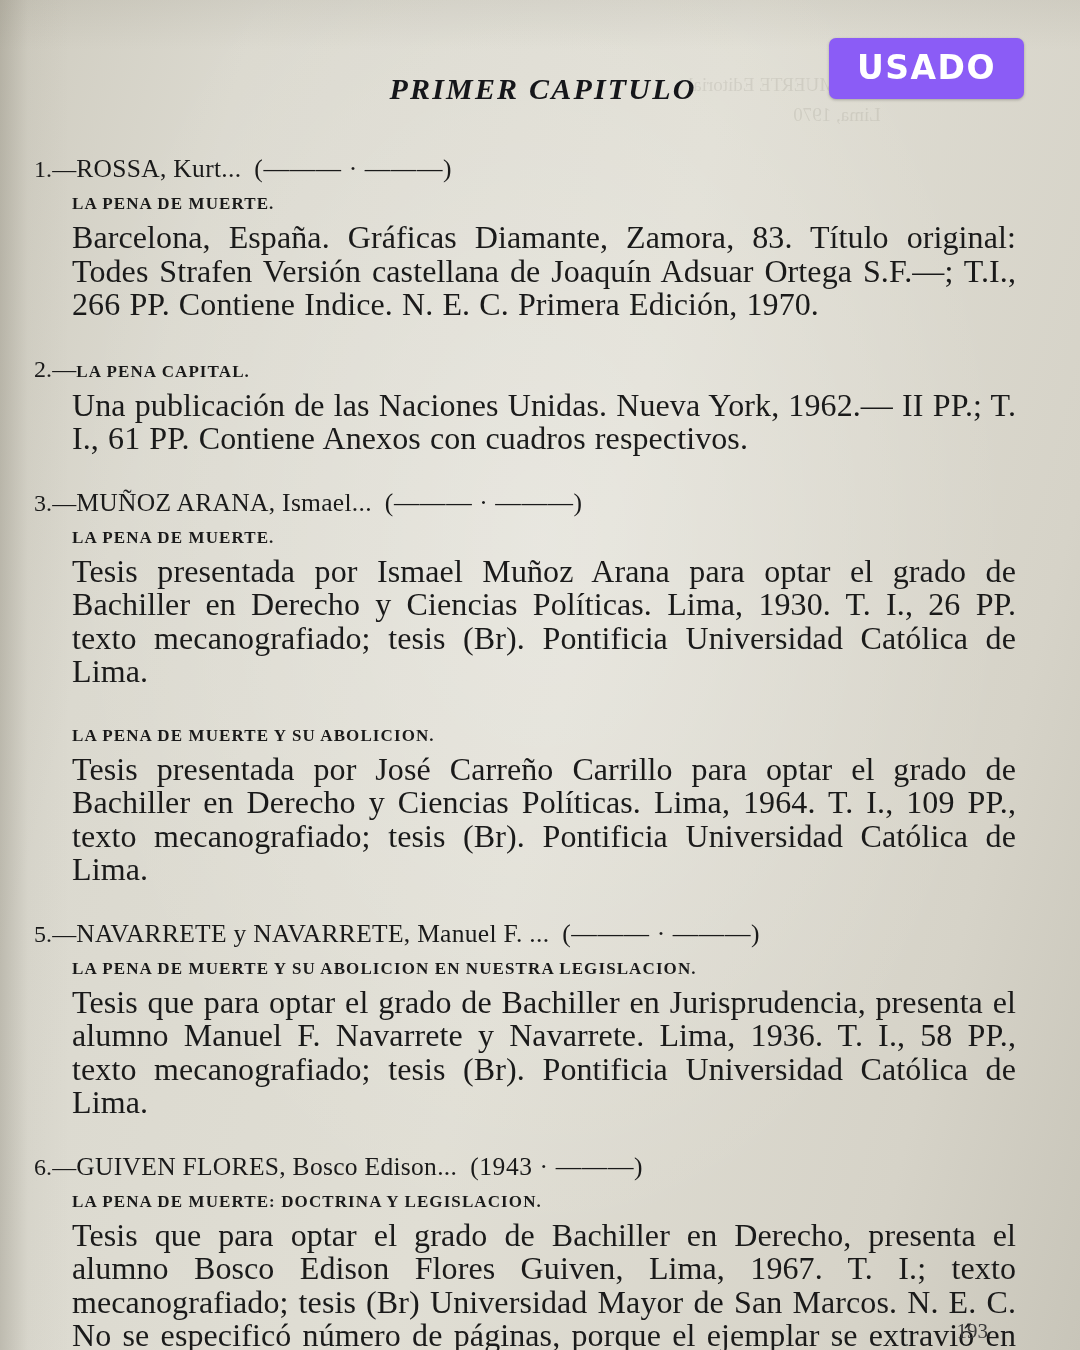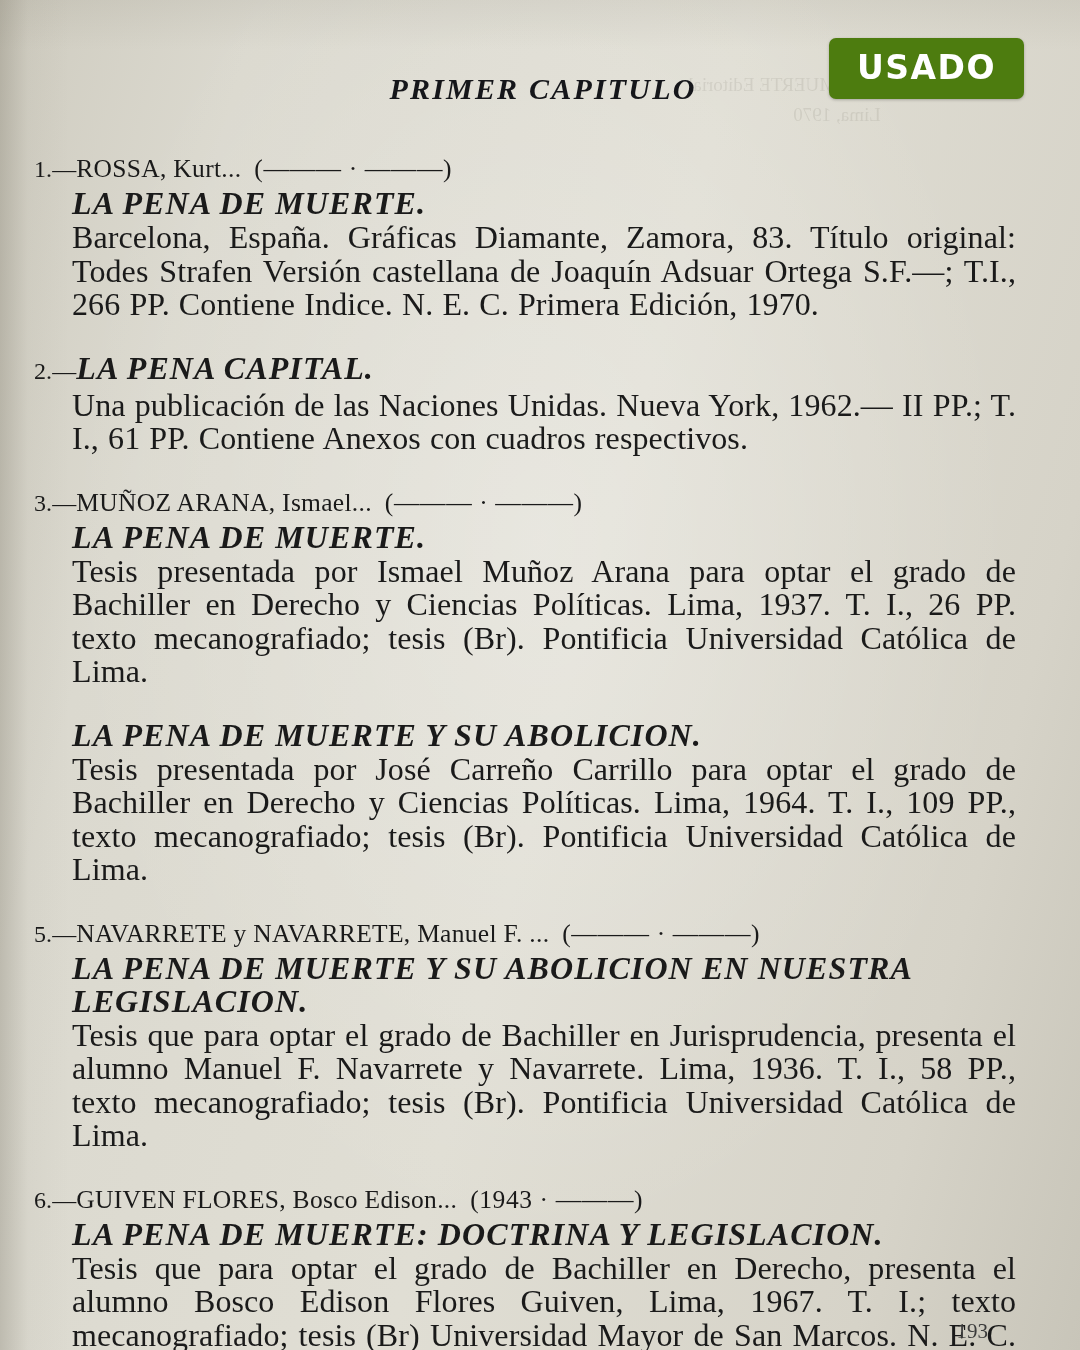--- a/index.html
+++ b/index.html
@@ -98,23 +98,22 @@
     font-size: 24px;
   }
   .entry-author {
     letter-spacing: 0.3px;
   }
   .entry-dates {
     letter-spacing: 0.6px;
   }
 
   .entry-title {
-    font-style: italic;
     font-weight: bold;
-    font-size: 32px;
+    font-size: 17px;
     line-height: 33px;
     letter-spacing: 1.1px;
     padding-left: 38px;
     margin-top: 1px;
   }
 
   .entry-body {
     font-size: 32px;
     line-height: 33.5px;
     text-align: justify;
@@ -122,21 +121,21 @@
     padding-left: 38px;
     margin-top: 1px;
     letter-spacing: 0.1px;
     word-spacing: 1px;
   }
 
   .badge {
     position: absolute;
     top: 38px;
     right: 56px;
-    background: #4d7c0f;
+    background: #8b5cf6;
     color: #ffffff;
     font-family: "DejaVu Sans", sans-serif;
     font-weight: bold;
     font-size: 33px;
     letter-spacing: 1.5px;
     padding: 10px 28px 12px 28px;
     border-radius: 7px;
     z-index: 5;
     box-shadow: 0 1px 3px rgba(0,0,0,0.25);
     text-align: right;
@@ -177,21 +176,21 @@
     </div>
 
     <div class="entry">
       <div class="entry-head"><span class="entry-num">2.—</span><span class="entry-title" style="padding-left:0; display:inline;">LA PENA CAPITAL.</span></div>
       <div class="entry-body">Una publicación de las Naciones Unidas. Nueva York, 1962.— II PP.; T. I., 61 PP. Contiene Anexos con cuadros respectivos.</div>
     </div>
 
     <div class="entry">
       <div class="entry-head"><span class="entry-num">3.—</span><span class="entry-author">MUÑOZ ARANA, Ismael...</span>&nbsp; <span class="entry-dates">(——— · ———)</span></div>
       <div class="entry-title">LA PENA DE MUERTE.</div>
-      <div class="entry-body">Tesis presentada por Ismael Muñoz Arana para optar el grado de Bachiller en Derecho y Ciencias Políticas. Lima, 1937. T. I., 26 PP. texto mecanografiado; tesis (Br). Pontificia Universidad Católica de Lima.</div>
+      <div class="entry-body">Tesis presentada por Ismael Muñoz Arana para optar el grado de Bachiller en Derecho y Ciencias Políticas. Lima, 1930. T. I., 26 PP. texto mecanografiado; tesis (Br). Pontificia Universidad Católica de Lima.</div>
     </div>
 
     <div class="entry">
       <div class="entry-title">LA PENA DE MUERTE Y SU ABOLICION.</div>
       <div class="entry-body">Tesis presentada por José Carreño Carrillo para optar el grado de Bachiller en Derecho y Ciencias Políticas. Lima, 1964. T. I., 109 PP., texto mecanografiado; tesis (Br). Pontificia Universidad Católica de Lima.</div>
     </div>
 
     <div class="entry">
       <div class="entry-head"><span class="entry-num">5.—</span><span class="entry-author">NAVARRETE y NAVARRETE, Manuel F. ...</span>&nbsp; <span class="entry-dates">(——— · ———)</span></div>
       <div class="entry-title">LA PENA DE MUERTE Y SU ABOLICION EN NUESTRA LEGISLACION.</div>

